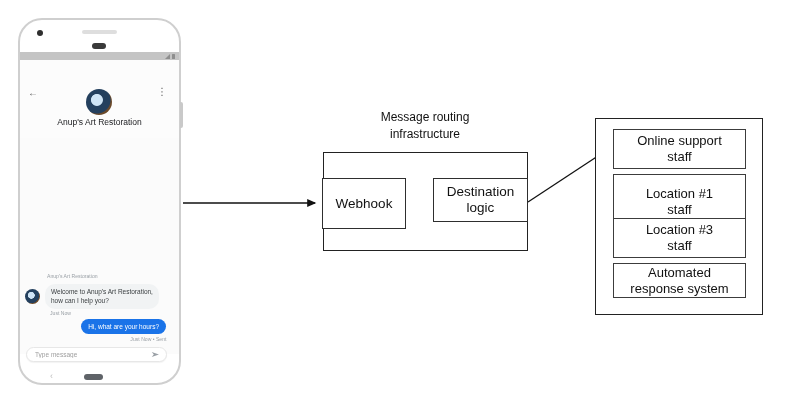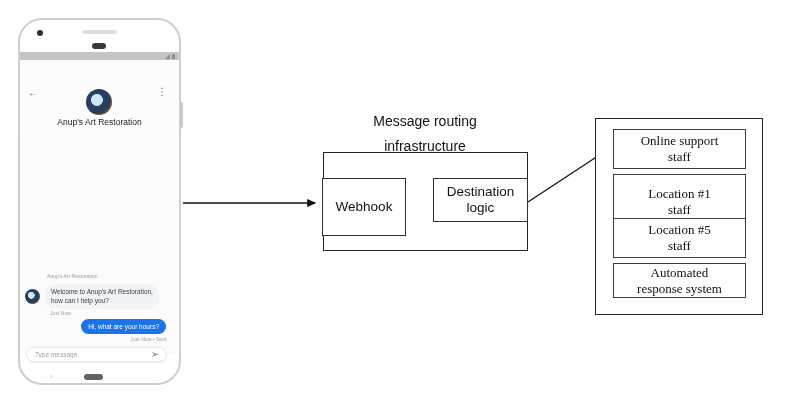--- a/index.html
+++ b/index.html
@@ -44,33 +44,33 @@
                     font-family:"Liberation Sans", sans-serif; min-width:0; }
   .composer input::placeholder { color:#9e9e9e; }
   .send-ic { width:11px; height:11px; flex:0 0 auto; }
 
   .nav-back { position:absolute; left:30px; top:320px; font-size:9px; color:#bdbdbd; line-height:9px; }
   .nav-pill { position:absolute; left:64px; top:322px; width:19px; height:6px; border-radius:3px; background:#5f6368; }
 
   
   .dg-label { position:absolute; color:#111; }
   .json-label { left:190px; top:180px; width:116px; text-align:center; font-size:13px; }
-  .routing-title { left:335px; top:109px; width:180px; text-align:center; font-size:14px; line-height:25px; white-space:pre-line; }
+  .routing-title { left:335px; top:109px; width:180px; text-align:center; font-size:12px; line-height:17px; white-space:pre-line; }
   .brand-title { left:618px; top:99px; width:120px; text-align:center; font-size:14.5px; }
 
   .routing-container { position:absolute; left:323px; top:152px; width:205px; height:99px; border:1.4px solid #222; background:#fff; }
   .dg-box { position:absolute; border:1.4px solid #2e2e2e; background:#fff; display:flex; align-items:center;
             justify-content:center; text-align:center; font-size:13.5px; line-height:16px; color:#111; white-space:pre-line; }
-  .webhook-box { left:322px; top:178px; width:84px; height:58px; }
+  .webhook-box { left:322px; top:178px; width:84px; height:51px; }
   .destination-box { left:433px; top:178px; width:95px; height:44px; }
 
   .brand-container { position:absolute; left:595px; top:118px; width:168px; height:197px; border:1.4px solid #222; background:#fff; }
   .brand-box { position:absolute; left:17px; width:133px; border:1.4px solid #3c3c3c; background:#fff;
                display:flex; align-items:center; justify-content:center; text-align:center;
-               font-size:13px; line-height:16px; color:#111; white-space:pre-line;font-family:Liberation Serif, serif; }
+               font-size:13px; line-height:16px; color:#111; white-space:pre-line; }
   .bb-0 { top:10px;  height:40px; }
   .bb-1 { top:55px;  height:55px; }
   .bb-2 { top:99px;  height:40px; }
   .bb-3 { top:144px; height:35px; }
 
   .arrows { position:absolute; left:0; top:0; width:785px; height:401px; pointer-events:none; }
 </style>
 </head>
 <body>
 
@@ -132,19 +132,19 @@
   <div class="routing-container"></div>
   <div class="dg-box webhook-box">Webhook</div>
   <div class="dg-box destination-box">Destination
 logic</div>
 
   <div class="brand-container">
     <div class="brand-box bb-0">Online support
 staff</div>
     <div class="brand-box bb-1">Location #1
 staff</div>
-    <div class="brand-box bb-2">Location #5
+    <div class="brand-box bb-2">Location #3
 staff</div>
     <div class="brand-box bb-3">Automated
 response system</div>
   </div>
 
 </div>
 
 </body></html>

